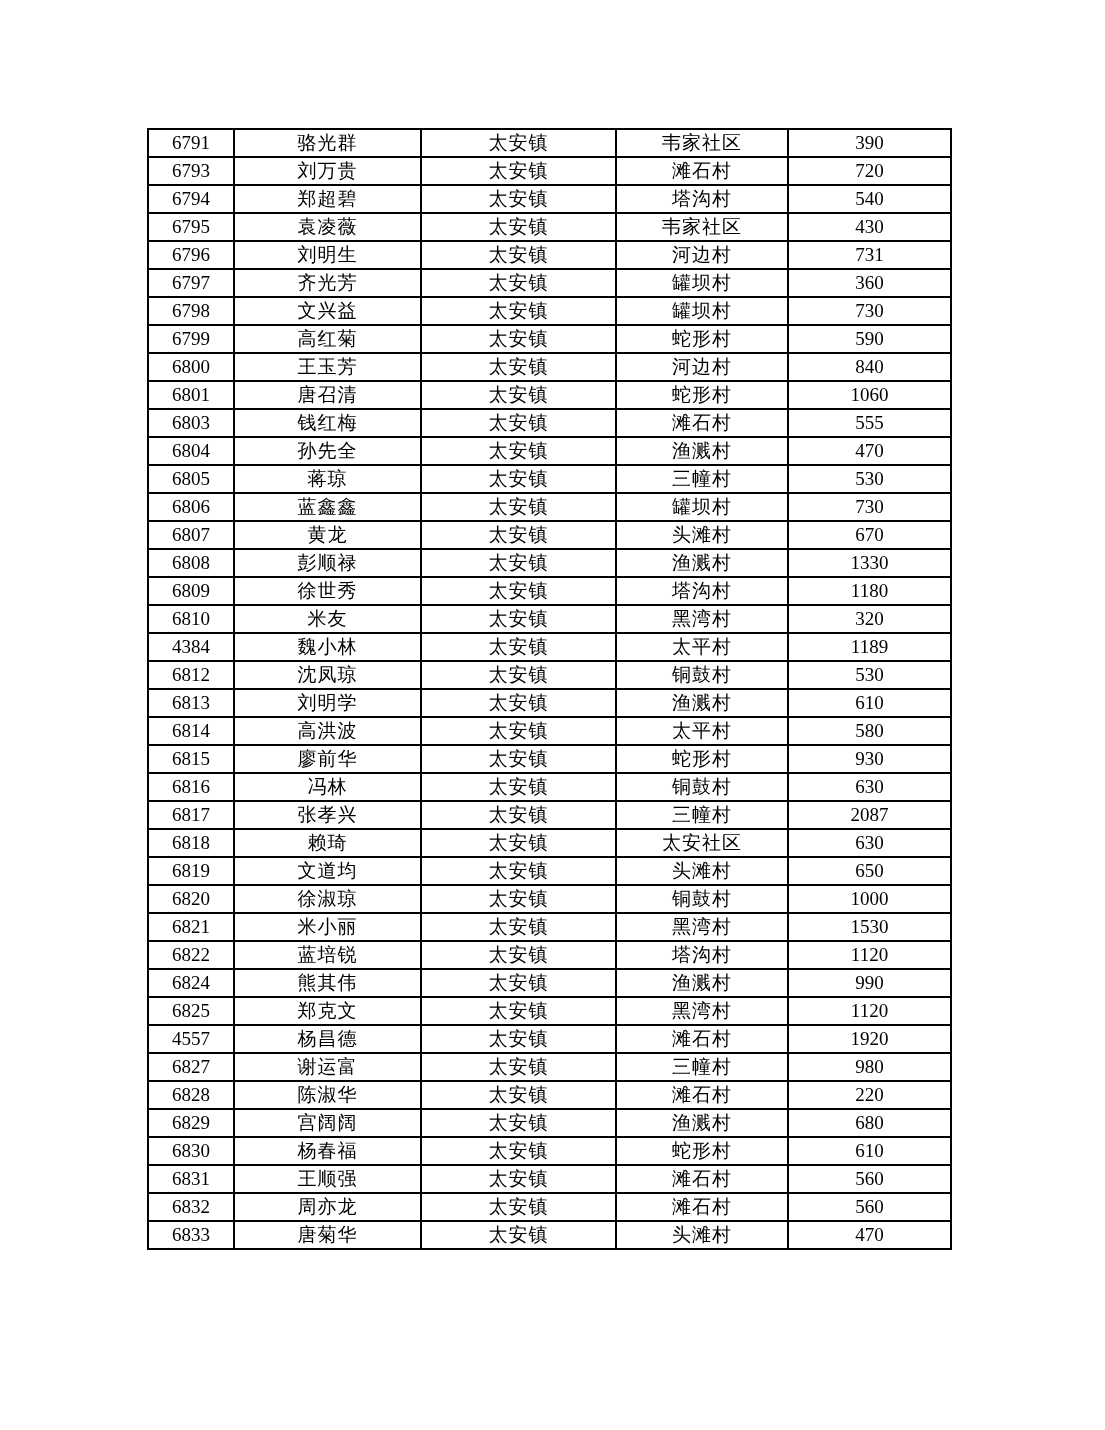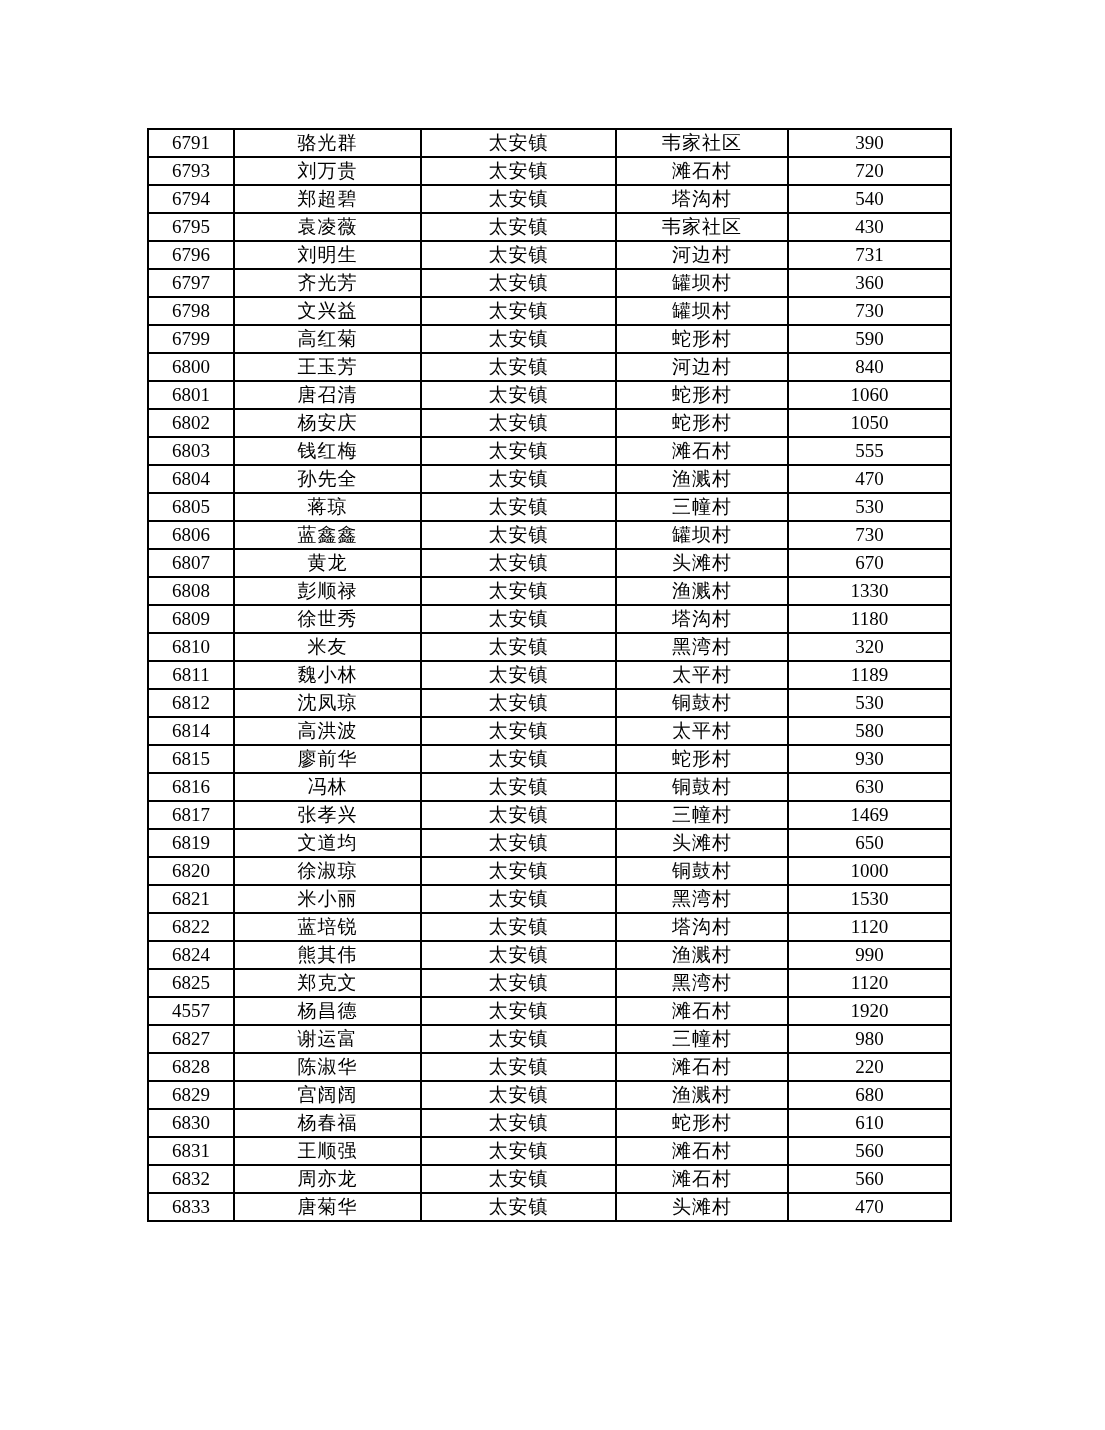--- a/index.html
+++ b/index.html
@@ -115,27 +115,20 @@
           <td class="c-amount">840</td>
         </tr>
         <tr>
           <td class="c-id">6801</td>
           <td class="c-name">唐召清</td>
           <td class="c-town">太安镇</td>
           <td class="c-village">蛇形村</td>
           <td class="c-amount">1060</td>
         </tr>
         <tr>
-          <td class="c-id">6802</td>
-          <td class="c-name">杨安庆</td>
-          <td class="c-town">太安镇</td>
-          <td class="c-village">蛇形村</td>
-          <td class="c-amount">1050</td>
-        </tr>
-        <tr>
           <td class="c-id">6803</td>
           <td class="c-name">钱红梅</td>
           <td class="c-town">太安镇</td>
           <td class="c-village">滩石村</td>
           <td class="c-amount">555</td>
         </tr>
         <tr>
           <td class="c-id">6804</td>
           <td class="c-name">孙先全</td>
           <td class="c-town">太安镇</td>
@@ -178,34 +171,41 @@
           <td class="c-amount">1180</td>
         </tr>
         <tr>
           <td class="c-id">6810</td>
           <td class="c-name">米友</td>
           <td class="c-town">太安镇</td>
           <td class="c-village">黑湾村</td>
           <td class="c-amount">320</td>
         </tr>
         <tr>
-          <td class="c-id">6811</td>
+          <td class="c-id">4384</td>
           <td class="c-name">魏小林</td>
           <td class="c-town">太安镇</td>
           <td class="c-village">太平村</td>
           <td class="c-amount">1189</td>
         </tr>
         <tr>
           <td class="c-id">6812</td>
           <td class="c-name">沈凤琼</td>
           <td class="c-town">太安镇</td>
           <td class="c-village">铜鼓村</td>
           <td class="c-amount">530</td>
         </tr>
         <tr>
+          <td class="c-id">6813</td>
+          <td class="c-name">刘明学</td>
+          <td class="c-town">太安镇</td>
+          <td class="c-village">渔溅村</td>
+          <td class="c-amount">610</td>
+        </tr>
+        <tr>
           <td class="c-id">6814</td>
           <td class="c-name">高洪波</td>
           <td class="c-town">太安镇</td>
           <td class="c-village">太平村</td>
           <td class="c-amount">580</td>
         </tr>
         <tr>
           <td class="c-id">6815</td>
           <td class="c-name">廖前华</td>
           <td class="c-town">太安镇</td>
@@ -217,21 +217,28 @@
           <td class="c-name">冯林</td>
           <td class="c-town">太安镇</td>
           <td class="c-village">铜鼓村</td>
           <td class="c-amount">630</td>
         </tr>
         <tr>
           <td class="c-id">6817</td>
           <td class="c-name">张孝兴</td>
           <td class="c-town">太安镇</td>
           <td class="c-village">三幢村</td>
-          <td class="c-amount">1469</td>
+          <td class="c-amount">2087</td>
+        </tr>
+        <tr>
+          <td class="c-id">6818</td>
+          <td class="c-name">赖琦</td>
+          <td class="c-town">太安镇</td>
+          <td class="c-village">太安社区</td>
+          <td class="c-amount">630</td>
         </tr>
         <tr>
           <td class="c-id">6819</td>
           <td class="c-name">文道均</td>
           <td class="c-town">太安镇</td>
           <td class="c-village">头滩村</td>
           <td class="c-amount">650</td>
         </tr>
         <tr>
           <td class="c-id">6820</td>

